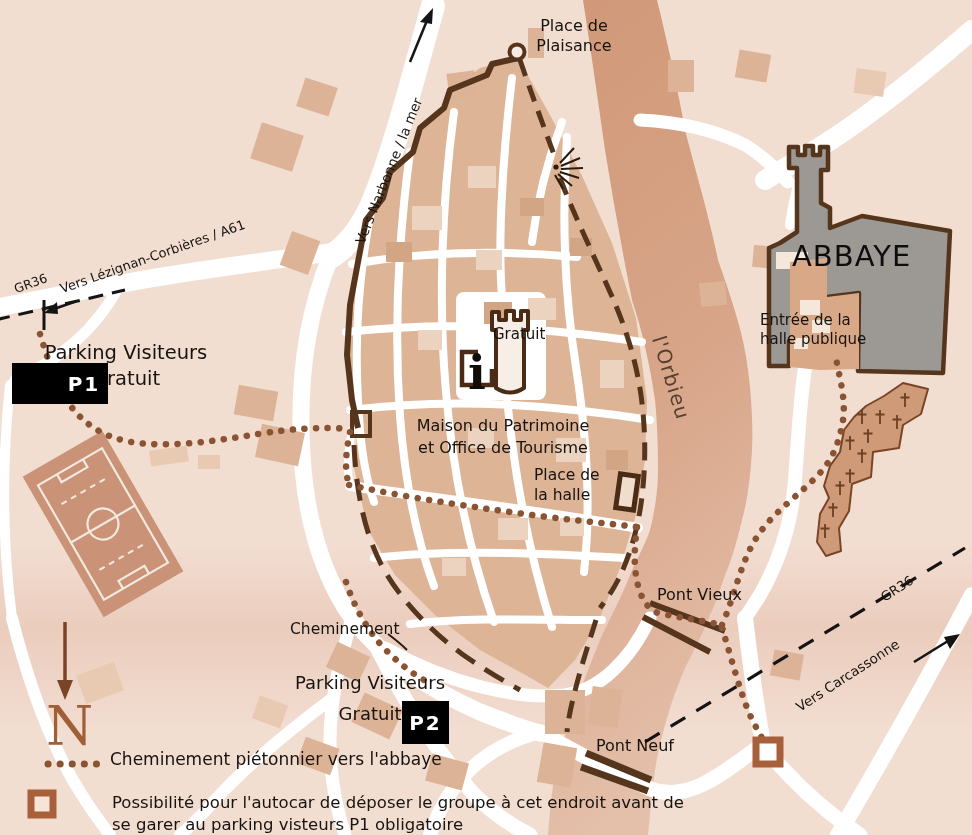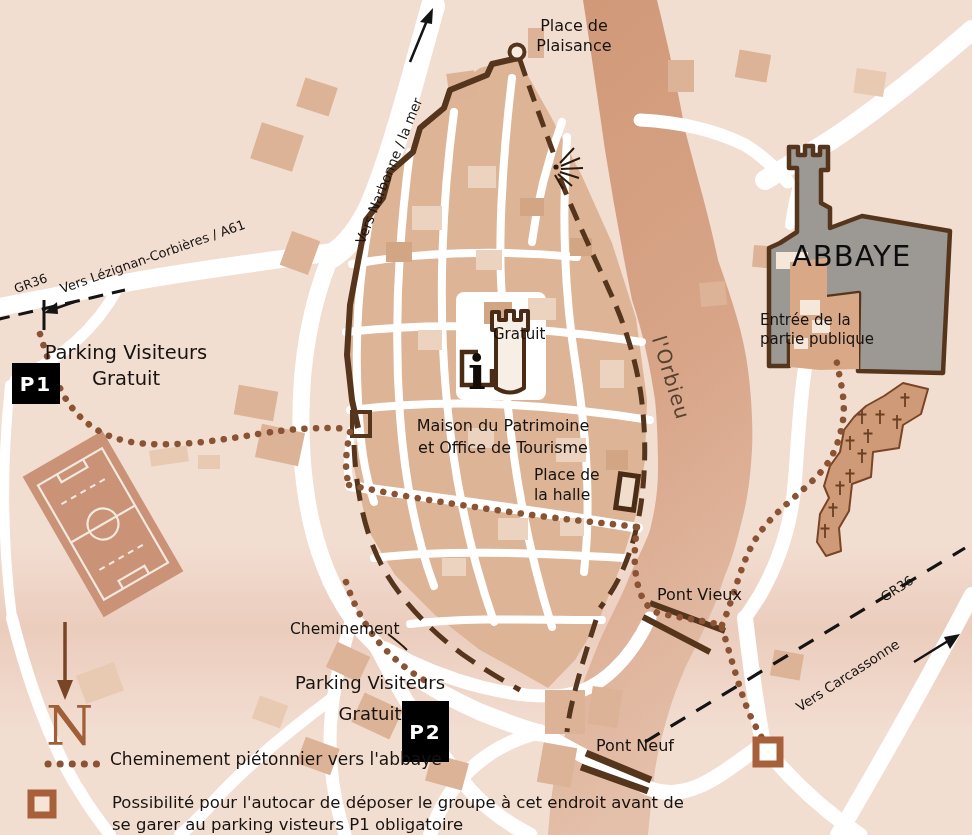--- a/index.html
+++ b/index.html
@@ -13,22 +13,22 @@
          justify-content:center;font-weight:bold;font-size:20px;letter-spacing:2px;}
   .lbl-tour{left:500px;top:16px;width:148px;font-size:16px;}
   .lbl-narbonne{left:352px;top:240px;font-size:13.5px;transform:rotate(-68deg);}
   .lbl-lezignan{left:58px;top:282px;font-size:13px;transform:rotate(-19.5deg);}
   .lbl-gr36l{left:12px;top:282px;font-size:12.5px;transform:rotate(-20deg);}
   .lbl-gr36r{left:878px;top:592px;font-size:13px;transform:rotate(-33deg);}
   .lbl-carcassonne{left:793px;top:701px;font-size:13.5px;transform:rotate(-33deg);}
   .lbl-orbieu{left:670px;top:333px;font-size:20px;color:#55412f;transform:rotate(73deg);letter-spacing:1px;}
   .lbl-p1{left:36px;top:340px;width:180px;font-size:19.5px;line-height:1.35;}
   .lbl-p2{left:288px;top:668px;width:164px;font-size:18px;line-height:1.7;}
-  .bdg-p1{left:12px;top:363px;width:48px;height:41px;}
-  .bdg-p2{left:402px;top:701px;width:47px;height:61px;}
+  .bdg-p1{left:12px;top:363px;width:48px;height:41px;padding-left:48px;}
+  .bdg-p2{left:402px;top:701px;width:47px;height:43px;}
   .lbl-eglise{left:493px;top:325px;font-size:15px;}
   .lbl-maison{left:408px;top:386px;width:190px;font-size:16px;line-height:1.35;margin-top:29px;}
   .lbl-halle{left:534px;top:465px;width:82px;font-size:15.5px;line-height:1.3;}
   .lbl-abbaye{left:792px;top:238px;font-size:29px;letter-spacing:1px;color:#0d0d0d;}
   .lbl-entree{left:760px;top:311px;font-size:15px;line-height:1.25;}
   .lbl-pontvieux{left:657px;top:585px;font-size:16px;}
   .lbl-pontneuf{left:596px;top:736px;font-size:16px;}
   .lbl-gendarmerie{left:290px;top:620px;font-size:15.5px;}
   .lbl-north{left:46px;top:692px;font-size:54px;color:#a05f36;font-family:"DejaVu Serif","Liberation Serif",serif;}
   .lbl-legpath{left:110px;top:749px;font-size:17px;}
@@ -277,21 +277,21 @@
 Gratuit</div>
 <div class="badge bdg-p2">P2</div>
 
 <div class="lbl lbl-eglise">Gratuit</div>
 <div class="lbl c lbl-maison">Maison du Patrimoine
 et Office de Tourisme</div>
 <div class="lbl r lbl-halle">Place de
 la halle</div>
 <div class="lbl lbl-abbaye">ABBAYE</div>
 <div class="lbl lbl-entree">Entrée de la
-partie publique</div>
+halle publique</div>
 <div class="lbl lbl-pontvieux">Pont Vieux</div>
 <div class="lbl lbl-pontneuf">Pont Neuf</div>
 <div class="lbl lbl-gendarmerie">Cheminement</div>
 
 <div class="lbl lbl-north">N</div>
 <div class="lbl lbl-legpath">Cheminement piétonnier vers l'abbaye</div>
 <div class="lbl lbl-legdrop">Possibilité pour l'autocar de déposer le groupe à cet endroit avant de
 se garer au parking visteurs P1  obligatoire</div>
 
 </div>

